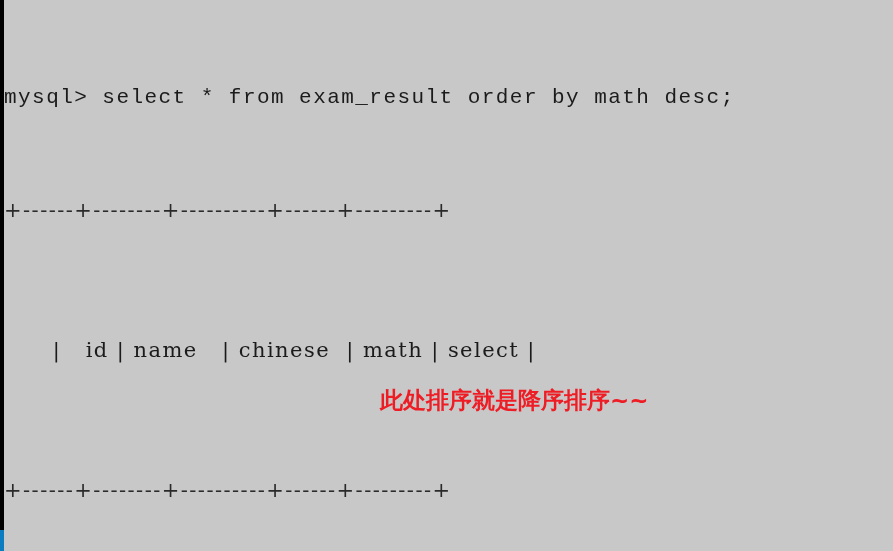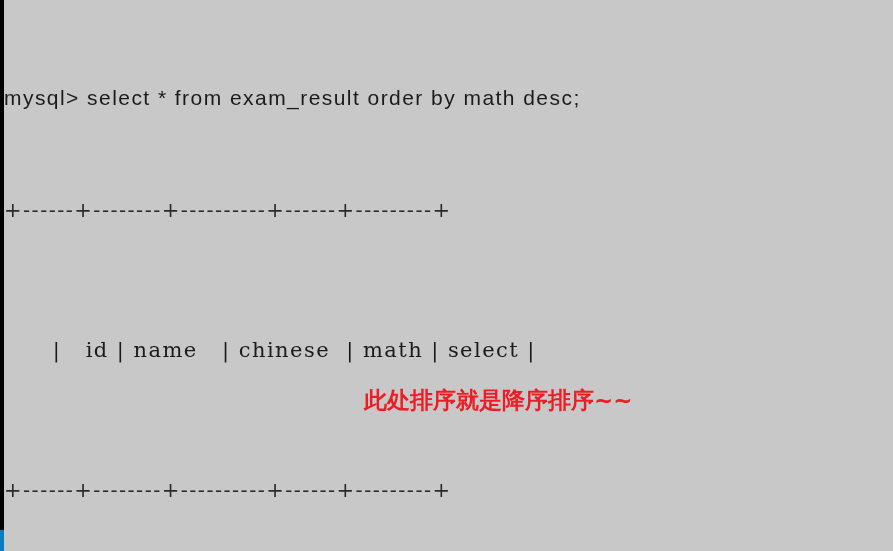--- a/index.html
+++ b/index.html
@@ -42,36 +42,36 @@
     line-height: 28px;
     letter-spacing: 0px;
     white-space: pre;
   }
   .line {
     height: 28px;
     white-space: pre;
     font-family: "DejaVu Serif", "Liberation Serif", serif;
   }
   .mono {
-    font-family: Liberation Sans, sans-serif;
+    font-family: Liberation Mono, monospace;
     letter-spacing: 1.45px;
   }
   
   .tbl {
     white-space: pre;
     letter-spacing: 1.45px;
     font-size: 21px;
     line-height: 28px;
   }
   .rule {
     color: #2a2a2a;
   }
   #annotation {
     position: absolute;
-    left: 364px;
+    left: 380px;
     top: 386px;
     font-family: "DejaVu Sans", "Liberation Sans", sans-serif;
     font-weight: bold;
     font-size: 23px;
     line-height: 28px;
     color: #ee1c24;
     white-space: pre;
     letter-spacing: 0px;
   }
 </style>

